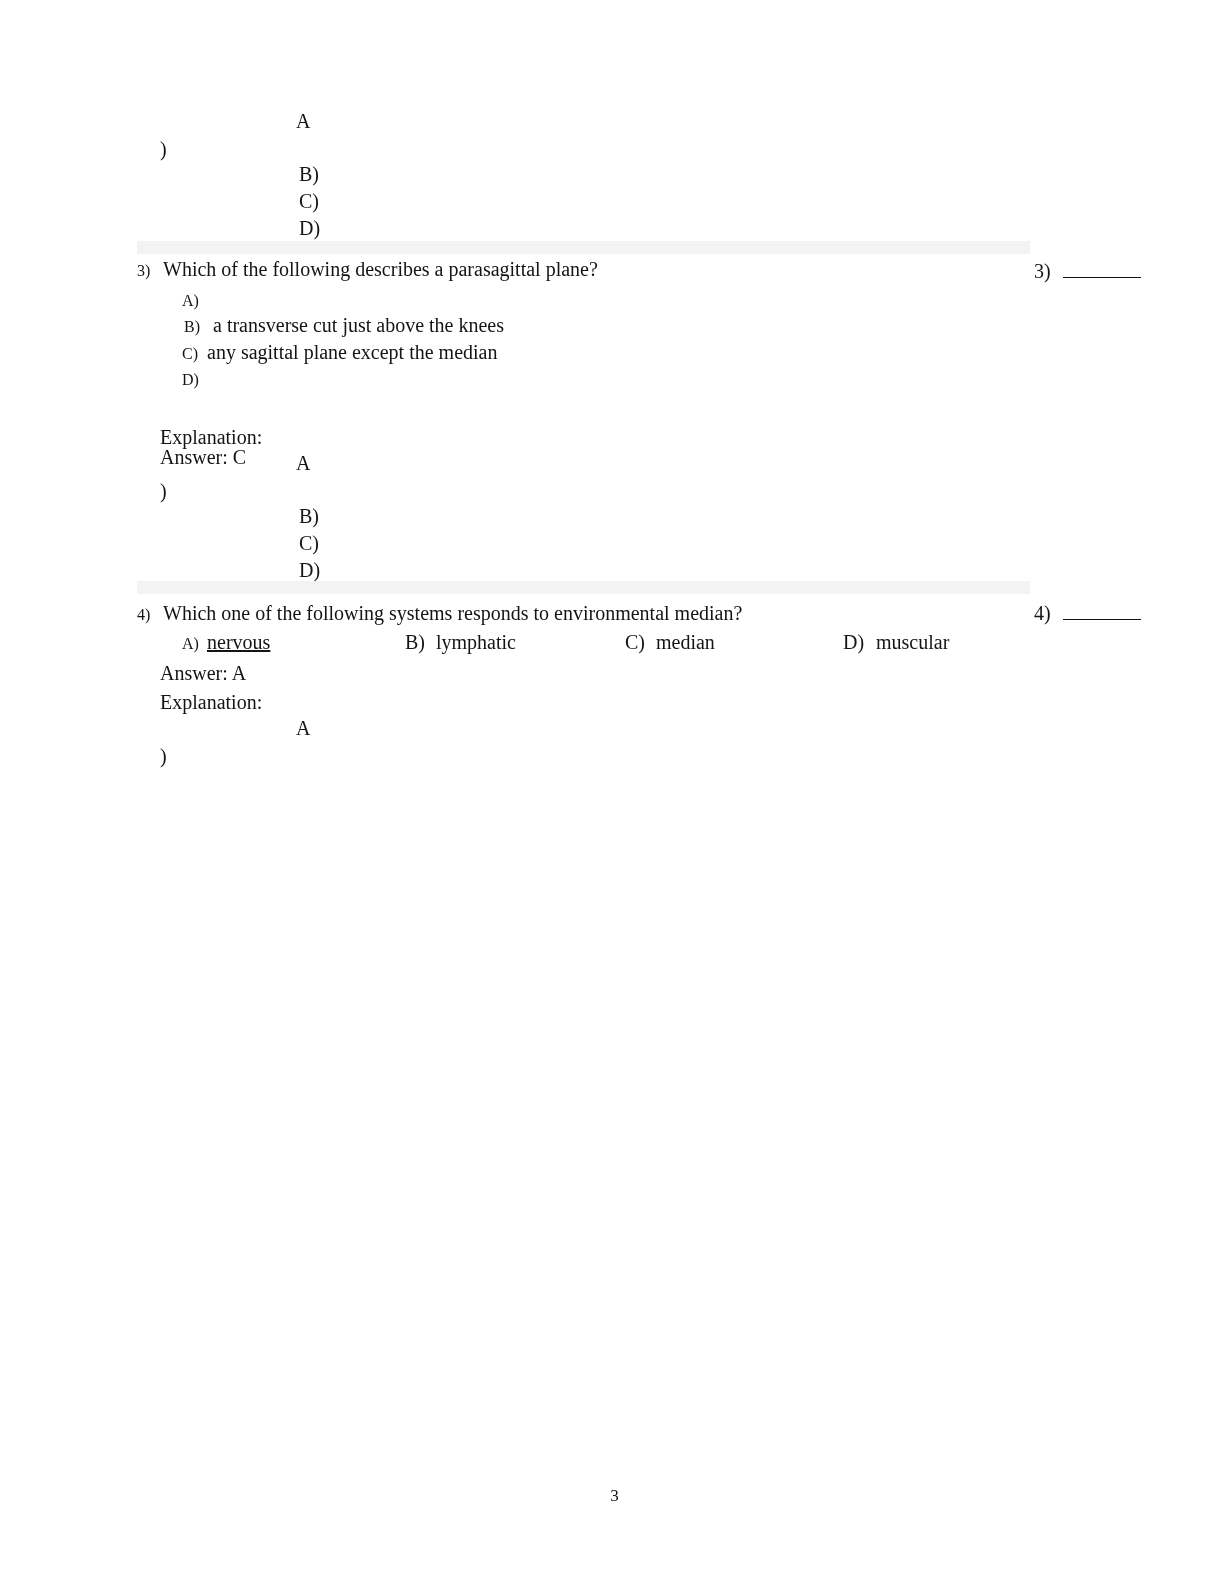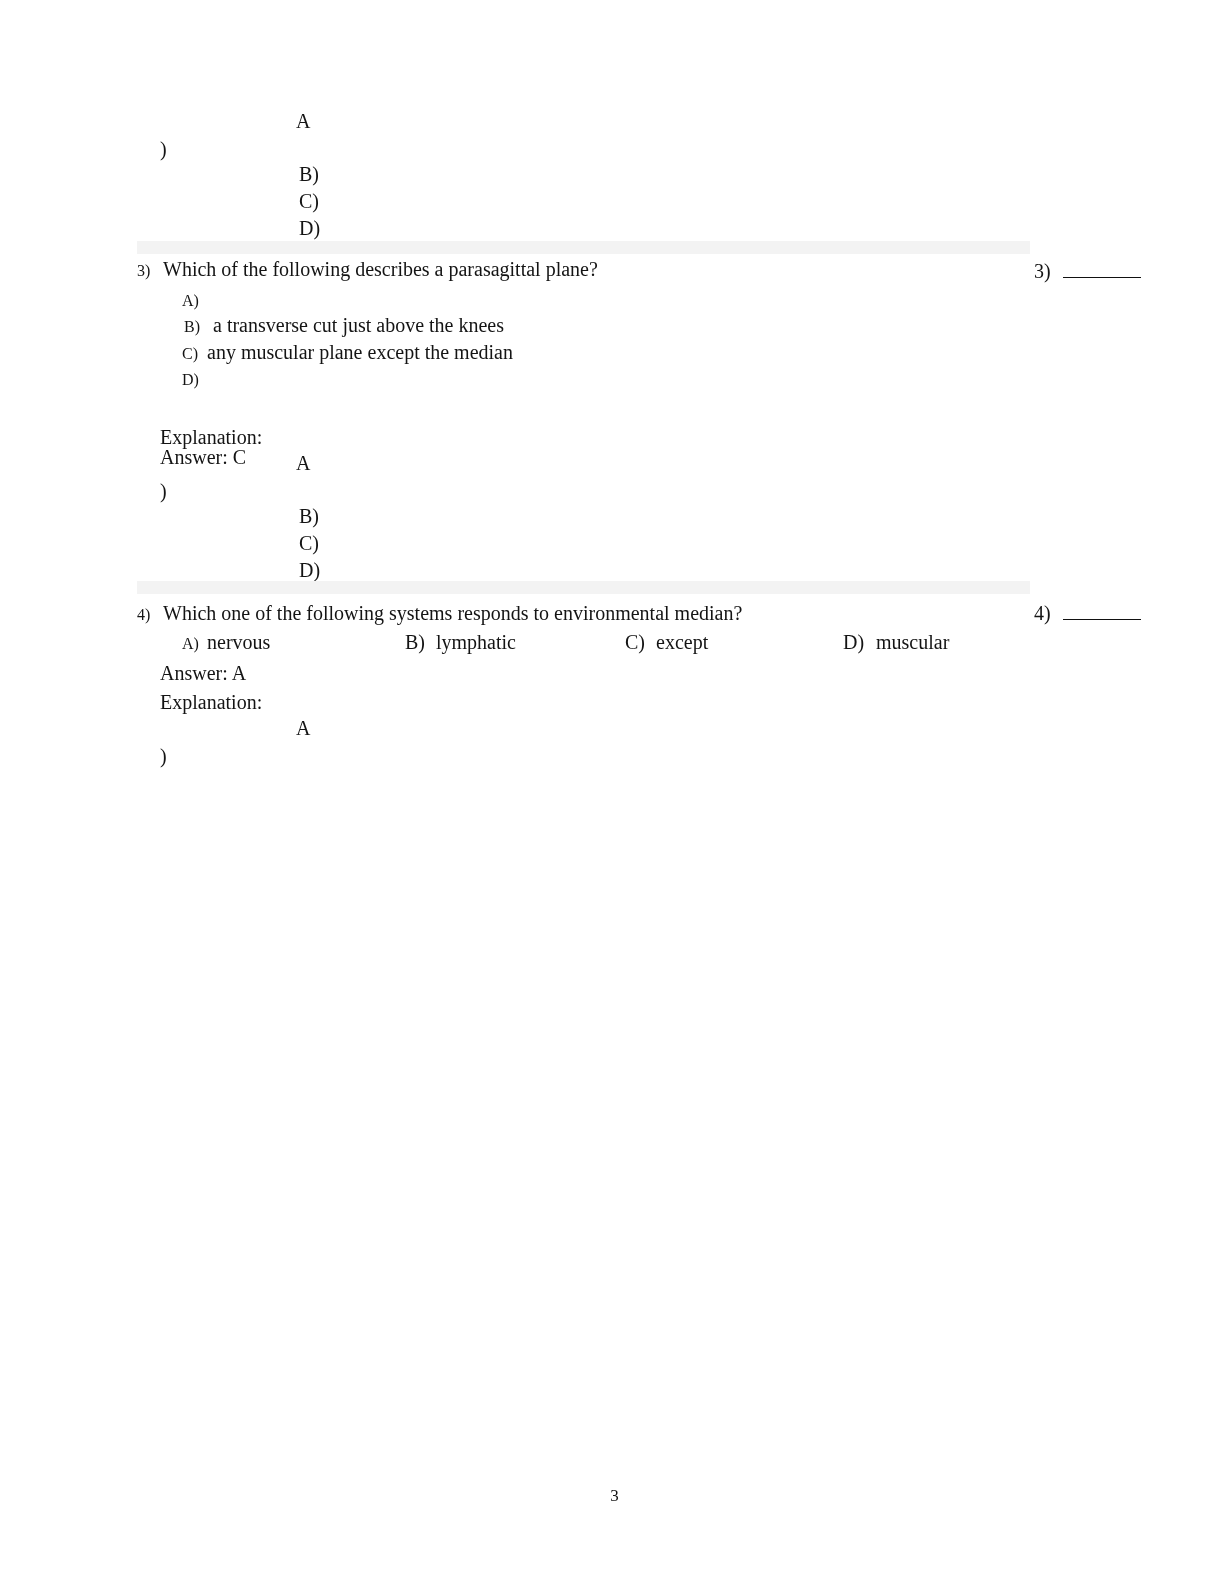--- a/index.html
+++ b/index.html
@@ -66,21 +66,21 @@
   <div class="t" style="left:1034px; top:258px;">
     <span>3)</span><span class="blank-line"></span>
   </div>
 
   <div class="t sm" style="left:182px; top:292px;">A)</div>
 
   <div class="t sm" style="left:184px; top:318px;">B)</div>
   <div class="t" style="left:213px; top:314px;">a transverse cut just above the knees</div>
 
   <div class="t sm" style="left:182px; top:345px;">C)</div>
-  <div class="t" style="left:207px; top:341px;">any muscular plane except the median</div>
+  <div class="t" style="left:207px; top:341px;">any sagittal plane except the median</div>
 
   <div class="t sm" style="left:182px; top:371px;">D)</div>
 
   <div class="t" style="left:160px; top:398px;margin-top:48px;">Answer: C</div>
   <div class="t" style="left:160px; top:426px;">Explanation:</div>
 
   <div class="t" style="left:296px; top:452px;">A</div>
   <div class="t" style="left:160px; top:480px;">)</div>
   <div class="t" style="left:299px; top:505px;">B)</div>
   <div class="t" style="left:299px; top:532px;">C)</div>
@@ -89,27 +89,27 @@
   <div class="band" style="left:137px; top:581px; width:893px; height:13px;"></div>
 
   <div class="t sm" style="left:137px; top:606px;">4)</div>
   <div class="t" style="left:163px; top:602px;">Which one of the following systems responds to environmental median?</div>
 
   <div class="t" style="left:1034px; top:600px;">
     <span>4)</span><span class="blank-line"></span>
   </div>
 
   <div class="t sm" style="left:182px; top:635px;">A)</div>
-  <div class="t" style="left:207px; top:631px;">nervous</div>
+  <div class="t" style="left:207px; top:631px;text-decoration:underline;">nervous</div>
 
   <div class="t" style="left:405px; top:631px;">B)</div>
   <div class="t" style="left:436px; top:631px;">lymphatic</div>
 
   <div class="t" style="left:625px; top:631px;">C)</div>
-  <div class="t" style="left:656px; top:631px;">except</div>
+  <div class="t" style="left:656px; top:631px;">median</div>
 
   <div class="t" style="left:843px; top:631px;">D)</div>
   <div class="t" style="left:876px; top:631px;">muscular</div>
 
   <div class="t" style="left:160px; top:662px;">Answer: A</div>
   <div class="t" style="left:160px; top:691px;">Explanation:</div>
 
   <div class="t" style="left:296px; top:717px;">A</div>
   <div class="t" style="left:160px; top:745px;">)</div>
 

